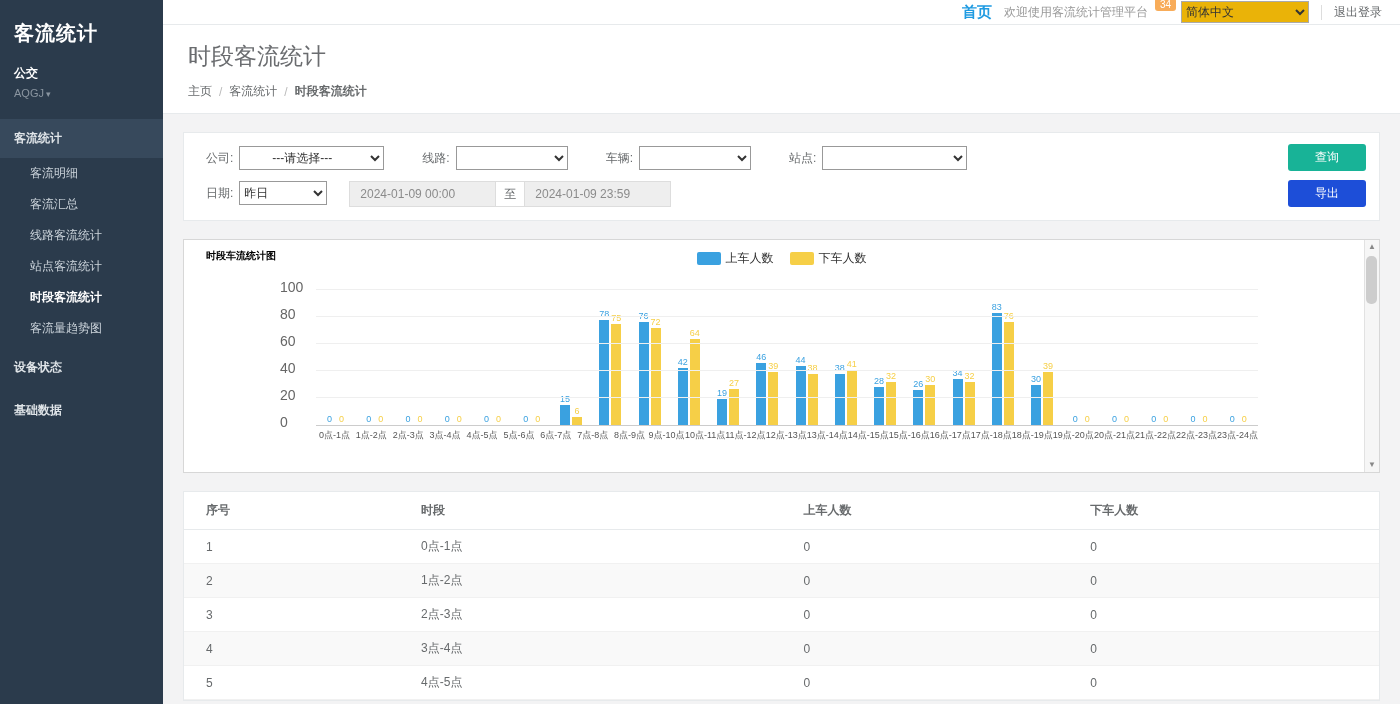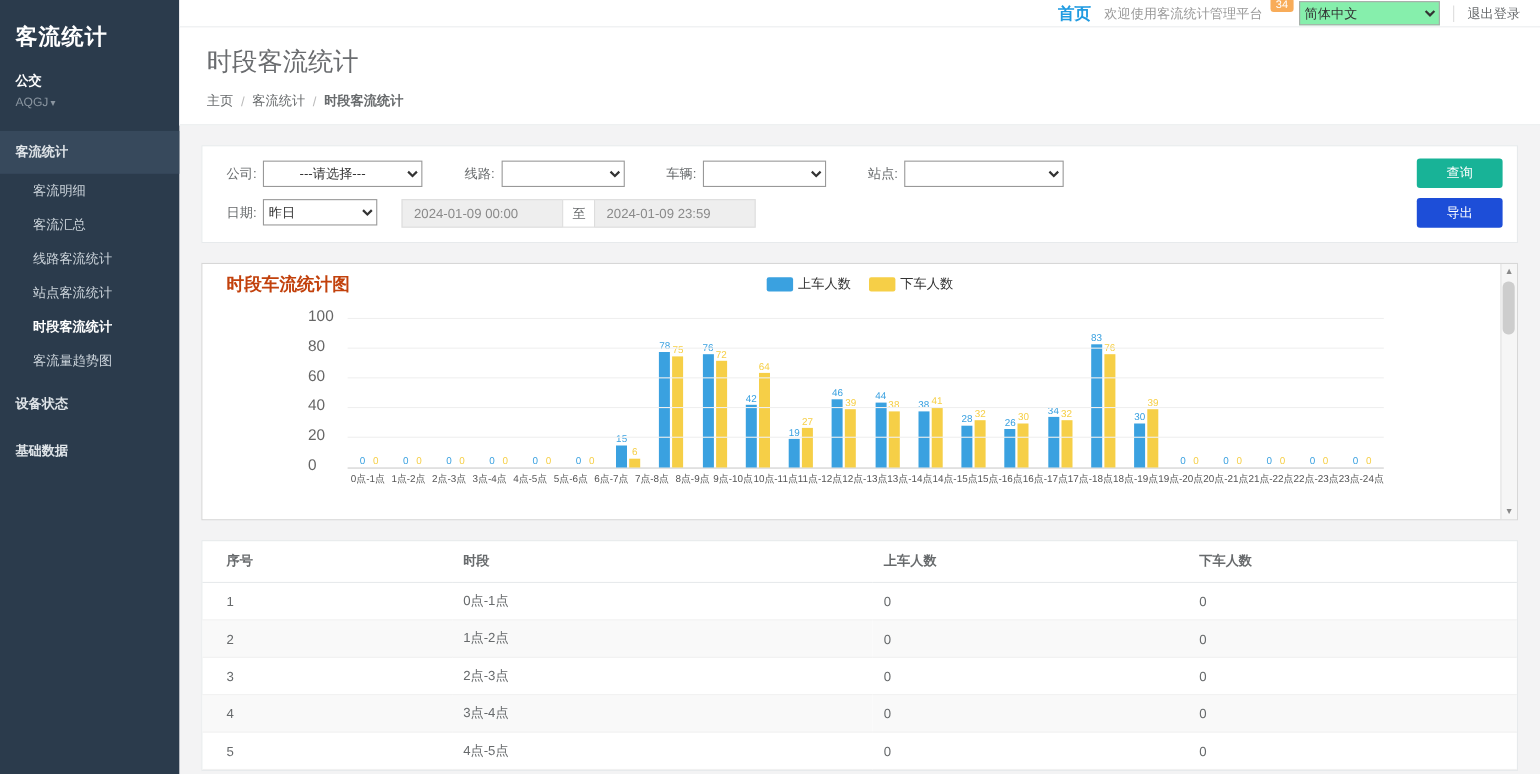--- a/index.html
+++ b/index.html
@@ -18,51 +18,51 @@
   .menu-section.active{background:#37495c;}
   .menu-item{padding:7px 14px 7px 30px;font-size:12px;color:#cdd5dc;cursor:pointer;}
   .menu-item.current{color:#ffffff;font-weight:bold;}
 
   
   .main{flex:1;display:flex;flex-direction:column;min-width:0;}
   .topbar{height:25px;background:#fff;border-bottom:1px solid #e7eaec;display:flex;align-items:center;justify-content:flex-end;gap:12px;padding:0 18px;flex-shrink:0;}
   .home-link{color:#209be1;font-size:15px;font-weight:bold;cursor:pointer;}
   .welcome{color:#999;font-size:12px;}
   .badge{background:#f8ac59;color:#fff;font-size:10px;line-height:13px;padding:0 5px;border-radius:3px;transform:translateY(-8px);margin:0 -7px 0 -5px;}
-  .lang-select{height:22px;width:128px;font-size:12px;border:1px solid #aaa;background:#86efac;color:#333;}
+  .lang-select{height:22px;width:128px;font-size:12px;border:1px solid #aaa;background:#eab308;color:#333;}
   .divider{width:1px;height:15px;background:#ddd;}
   .logout{color:#676a6c;font-size:12px;cursor:pointer;white-space:nowrap;}
 
   .page-head{background:#fff;padding:16px 25px 13px;border-bottom:1px solid #e7eaec;flex-shrink:0;}
   .page-title{font-size:23px;font-weight:normal;color:#6a6c6f;}
   .breadcrumb{margin-top:11px;font-size:12px;color:#999;display:flex;gap:7px;align-items:center;}
   .crumb-link{color:#676a6c;cursor:pointer;}
   .crumb-sep{color:#bbb;}
   .crumb-current{font-weight:bold;color:#676a6c;}
 
   .content{flex:1;padding:18px 20px;overflow:hidden;}
 
   
   .filter-card{background:#fff;border:1px solid #e7eaec;padding:13px 22px;position:relative;}
   .filter-row{display:flex;align-items:flex-start;font-size:12px;color:#676a6c;}
   .filter-row + .filter-row{margin-top:11px;}
   .f-label{margin-right:6px;white-space:nowrap;}
   .f-group{display:flex;align-items:center;margin-right:38px;}
   .f-select{height:24px;font-size:12px;border:1px solid #999;background:#fff;color:#333;}
-  .w145{width:145px;padding-left:28px;} .w112{width:112px;} .w104{width:104px;}
+  .w145{width:145px;padding-left:28px;} .w112{width:112px;} .w104{width:88px;}
   .date-input{height:26px;width:147px;background:#eee;border:1px solid #ddd;font-size:12px;color:#8b8b8b;display:flex;align-items:center;padding:0 10px;cursor:text;}
   .to-box{height:26px;border:1px solid #ddd;background:#fff;display:flex;align-items:center;padding:0 8px;font-size:12px;color:#676a6c;margin:0 -1px;position:relative;z-index:1;}
   .filter-buttons{position:absolute;right:13px;top:11px;display:flex;flex-direction:column;gap:9px;}
   .btn{width:78px;height:27px;font-size:12px;color:#fff;border:none;border-radius:3px;cursor:pointer;font-family:inherit;}
   .btn-query{background:#18b397;}
   .btn-export{background:#1d4ed8;}
 
   
   .chart-card{background:#fff;border:1px solid #d7d7d7;margin-top:18px;position:relative;height:234px;}
-  .chart-title{position:absolute;top:9px;left:22px;font-size:16px;font-weight:bold;color:#c2410c;}
+  .chart-title{position:absolute;top:9px;left:22px;font-size:10px;font-weight:bold;color:#000000;}
   .legend{position:absolute;top:10px;left:0;right:0;display:flex;justify-content:center;gap:16px;font-size:12px;color:#333;}
   .legend-item{display:flex;align-items:center;gap:5px;cursor:pointer;}
   .swatch{width:24px;height:13px;border-radius:2px;display:inline-block;}
   .plot{position:relative;margin:50px 0 0 132px;width:942px;height:136px;border-bottom:1px solid #ccc;}
   .ytick{position:absolute;left:-36px;width:28px;text-align:left;font-size:14px;color:#666;}
   .gridline{position:absolute;left:0;right:0;height:1px;background:#efefef;}
   .bars{position:absolute;left:0;right:0;top:0;bottom:0;display:flex;}
   .cat{flex:1;display:flex;align-items:flex-end;justify-content:center;gap:1px;height:100%;}
   .barwrap{display:flex;flex-direction:column;justify-content:flex-end;align-items:center;height:100%;width:11px;}
   .barval{font-size:9px;line-height:10px;margin-bottom:1px;}

